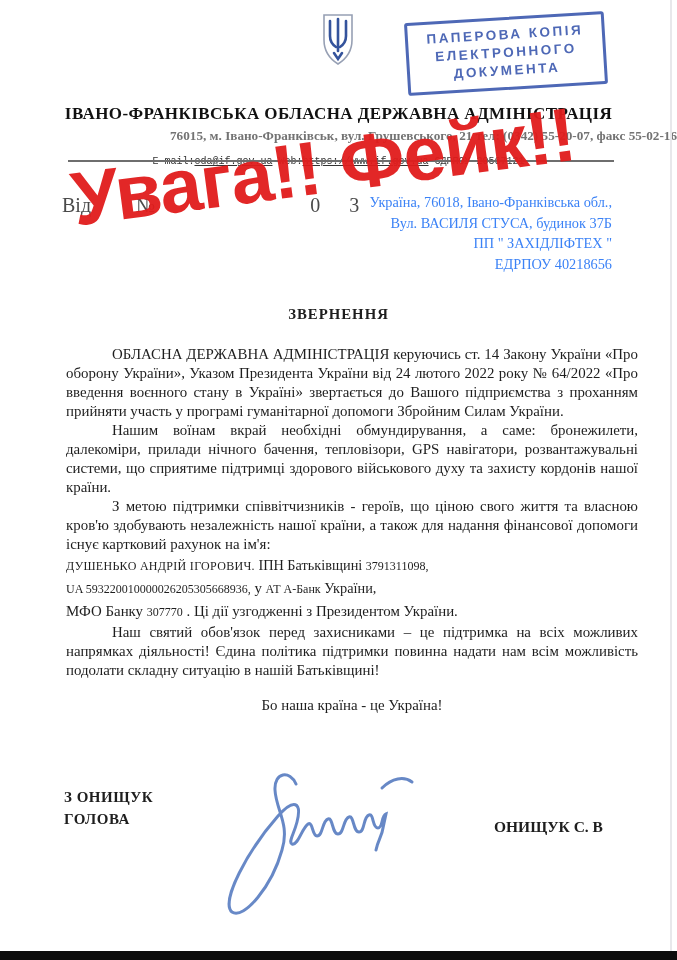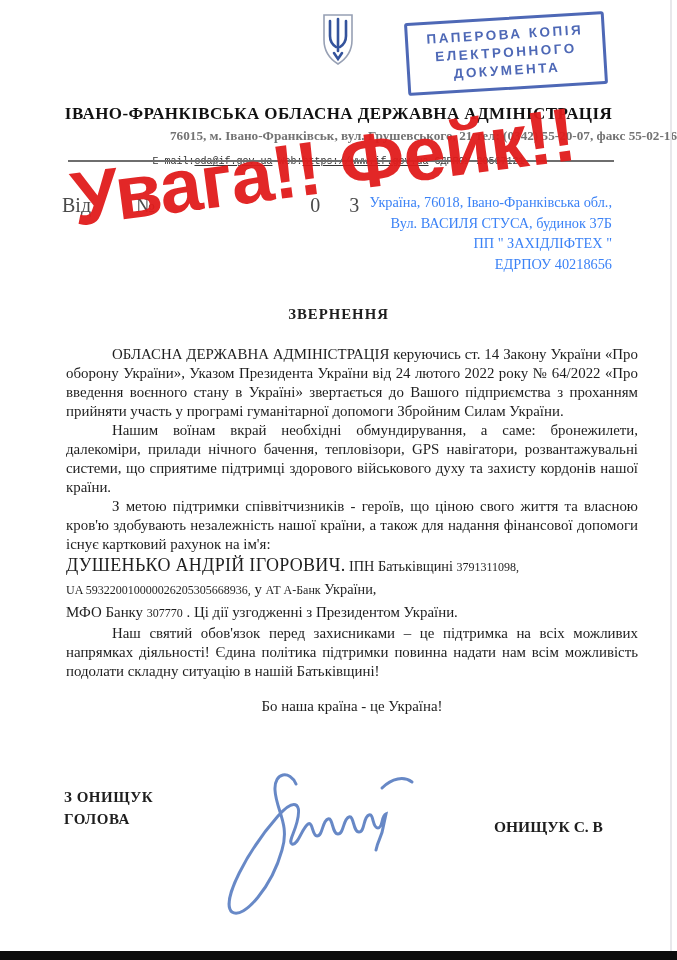--- a/index.html
+++ b/index.html
@@ -34,21 +34,21 @@
   .recipient{position:absolute;right:65px;top:192px;text-align:right;
     font-size:14.3px;line-height:20.5px;color:#3b82f6;}
   .subject{position:absolute;left:0;top:306px;width:100%;text-align:center;
     font-weight:bold;font-size:14.8px;letter-spacing:1px;}
   
   .bodytext{position:absolute;left:66px;top:345px;width:572px;
     font-size:14.9px;line-height:19px;text-align:justify;color:#1e1e1e;}
   .bodytext p{margin:0;text-indent:46px;}
   .acct{text-indent:0 !important;line-height:22px;}
   .lg{font-size:12px;margin-top:44px;}
-  .nm{font-size:18px;letter-spacing:.3px;}
+  .nm{font-size:12px;letter-spacing:.3px;}
   .sm{font-size:14.3px;}
   .slogan{margin-top:16px !important;text-indent:0 !important;text-align:center;}
   
   .closing-left{position:absolute;left:64px;top:786px;font-weight:bold;
     font-size:15px;line-height:22px;letter-spacing:.5px;}
   .closing-name{position:absolute;left:494px;top:818px;font-weight:bold;font-size:15.5px;}
   .sig{position:absolute;left:200px;top:766px;}
   
   .fake-overlay{
     position:absolute;left:72px;top:156px;z-index:50;white-space:nowrap;

